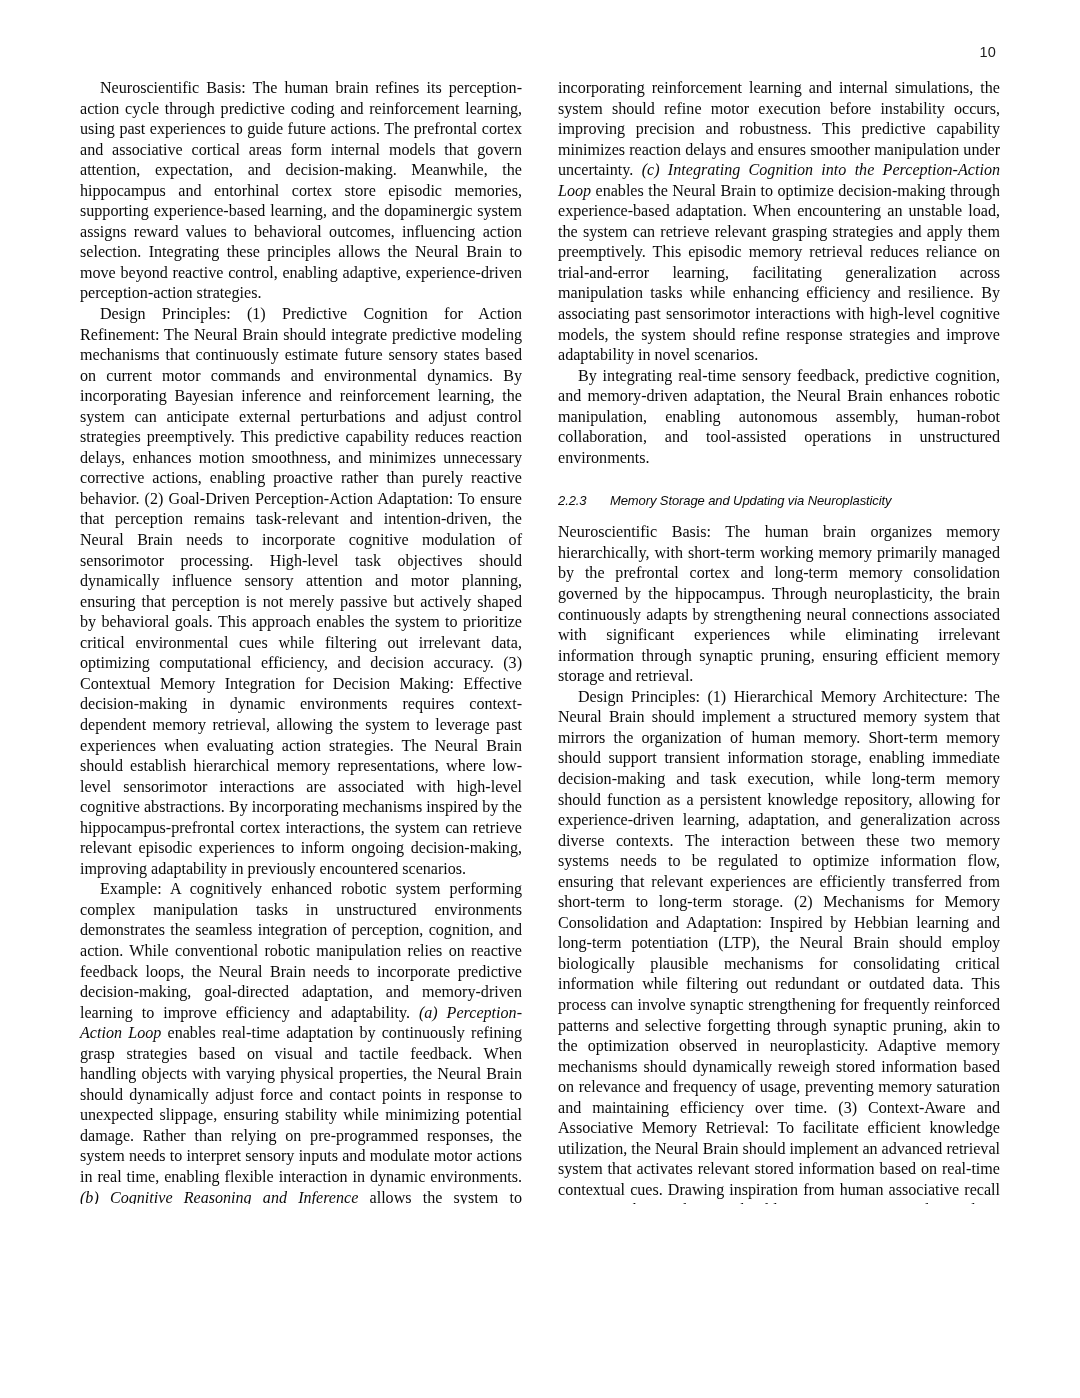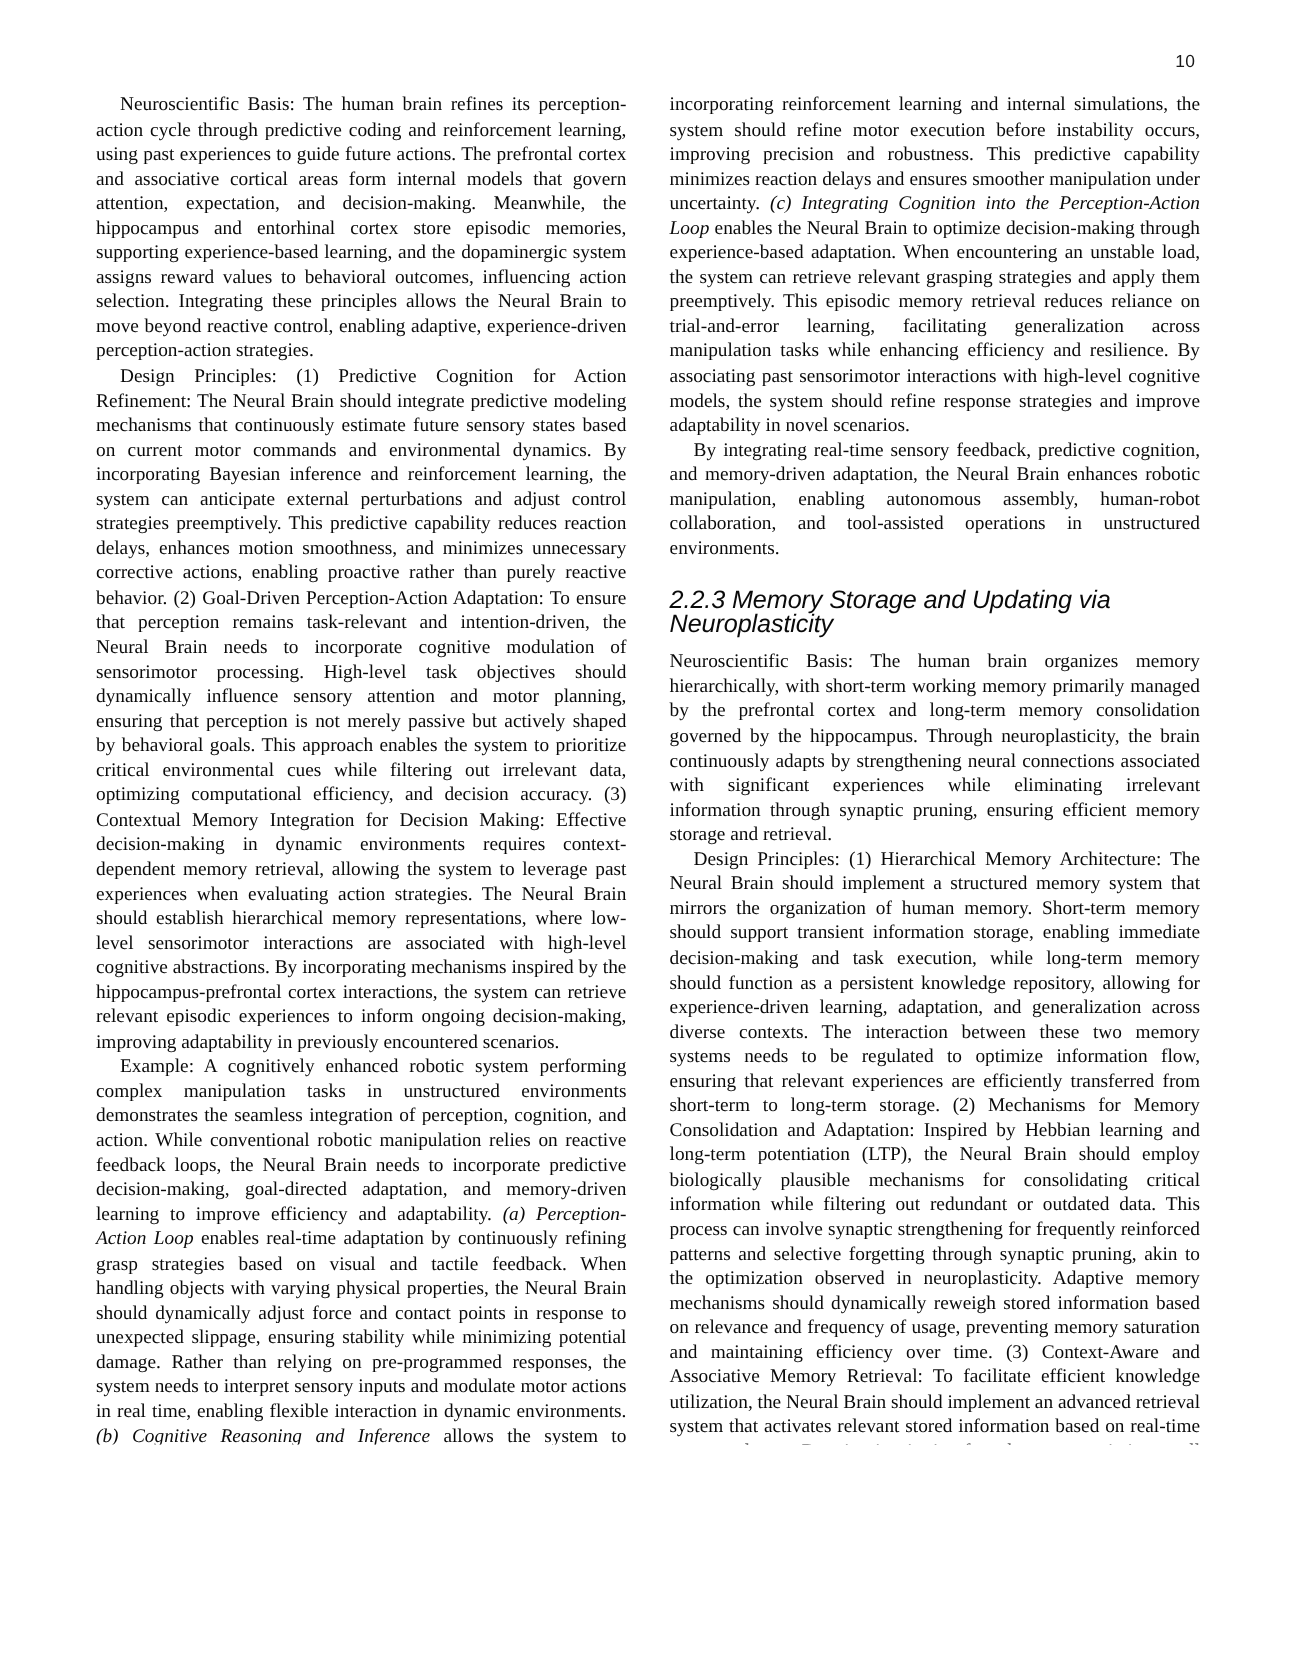--- a/index.html
+++ b/index.html
@@ -55,21 +55,21 @@
   .it {
     font-style: italic;
   }
   .bd {
     font-weight: normal;
   }
   .section-heading {
     margin: 23px 0 11px 0;
     font-family: "Liberation Sans", "DejaVu Sans", sans-serif;
     font-style: italic;
-    font-size: 21px;
+    font-size: 13px;
     line-height: 20px;
     font-weight: normal;
     text-align: left;
     letter-spacing: -0.1px;
   }
   .section-heading .secnum {
     display: inline-block;
     min-width: 52px;
   }
 </style>

